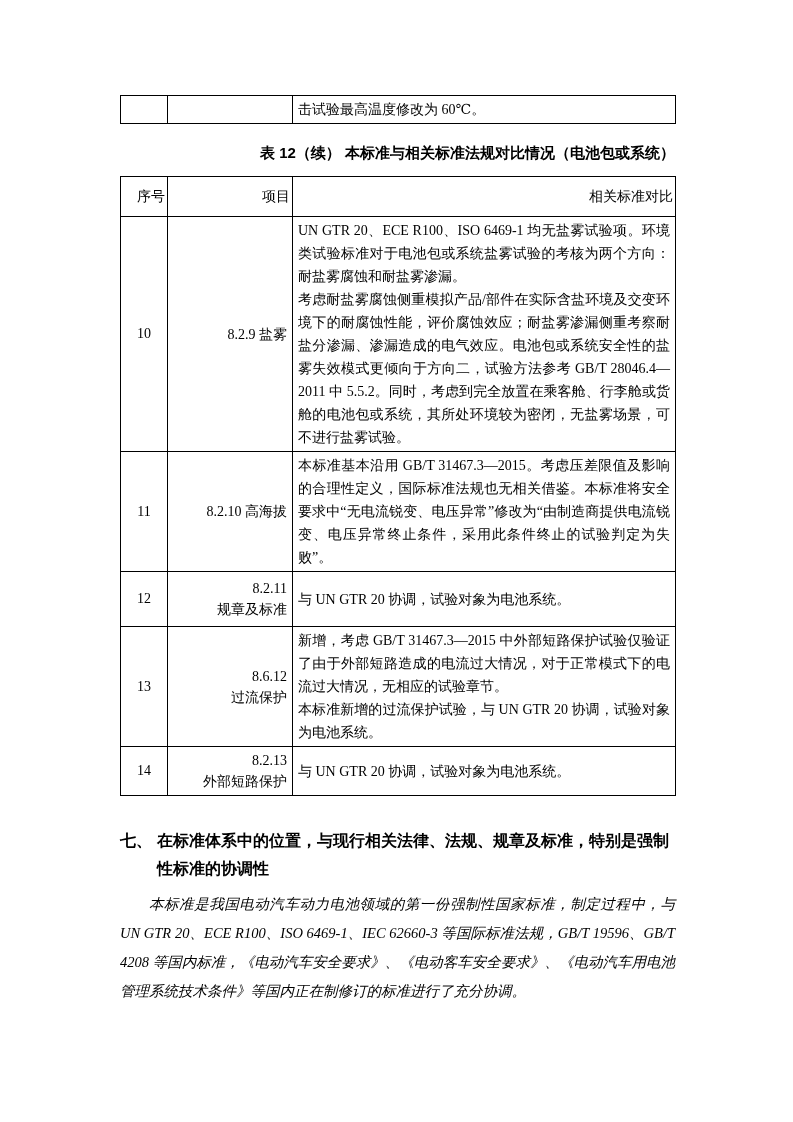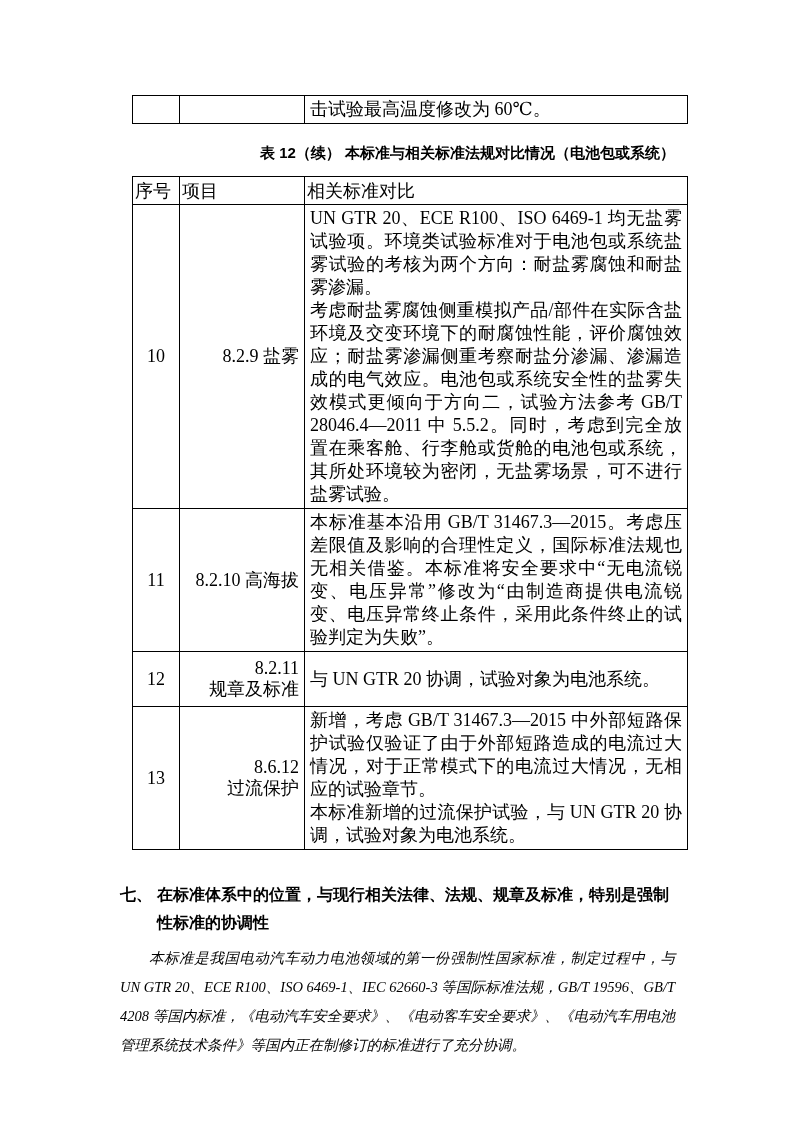--- a/index.html
+++ b/index.html
@@ -10,39 +10,38 @@
     font-family:"Liberation Serif","DejaVu Serif",serif;
     color:#000000;
     overflow:hidden;
   }
   .content { padding:95px 118px 0 120px; }
 
   table.doc-table {
     border-collapse:collapse;
     width:555px;
     table-layout:fixed;
-    font-size:18px;
-    margin-left:12px;
+    font-size:14px;
   }
   table.doc-table td, table.doc-table th {
     border:1px solid #000000;
     vertical-align:middle;
     padding:2px 5px;
     font-weight:normal;
   }
   col.c-no   { width:47px; }
   col.c-item { width:125px; }
   col.c-det  { width:383px; }
 
   td.no-cell   { text-align:center; }
   td.item-cell { text-align:right; padding-left:8px; line-height:21px; }
   td.det-cell  { text-align:justify; padding-left:5px; padding-right:6px; line-height:23px; }
   td.det-cell p { margin:0; }
 
-  tr.hdr td { text-align:left; height:25px; padding:1px 2px; }
+  tr.hdr td { text-align:right; height:25px; padding:7px 2px; }
 
   .caption {
     width:555px;
     text-align:right;
     font-family:"Liberation Sans","DejaVu Sans",sans-serif;
     font-weight:bold;
     font-size:15px;
     margin:20px 0 13px 0;
   }
 
@@ -142,20 +141,30 @@
         <td class="item-cell">
           <div>8.6.12</div>
           <div>过流保护</div>
         </td>
         <td class="det-cell">
           <p>新增，考虑 GB/T 31467.3—2015 中外部短路保护试验仅验证了由于外部短路造成的电流过大情况，对于正常模式下的电流过大情况，无相应的试验章节。</p>
           <p>本标准新增的过流保护试验，与 UN GTR 20 协调，试验对象为电池系统。</p>
         </td>
       </tr>
 
+      <tr style="height:49px;">
+        <td class="no-cell">14</td>
+        <td class="item-cell">
+          <div>8.2.13</div>
+          <div>外部短路保护</div>
+        </td>
+        <td class="det-cell">
+          <p>与 UN GTR 20 协调，试验对象为电池系统。</p>
+        </td>
+      </tr>
 
 
     </tbody>
       </table>
 
     <div class="section-heading">
       <span class="marker">七、</span>
       <span class="title-text">在标准体系中的位置，与现行相关法律、法规、规章及标准，特别是强制性标准的协调性</span>
     </div>
 

